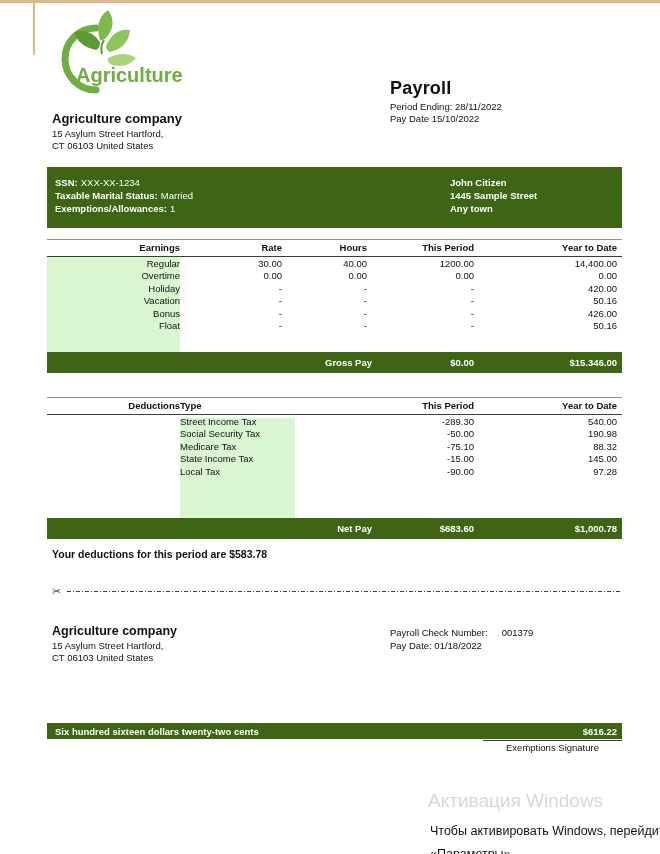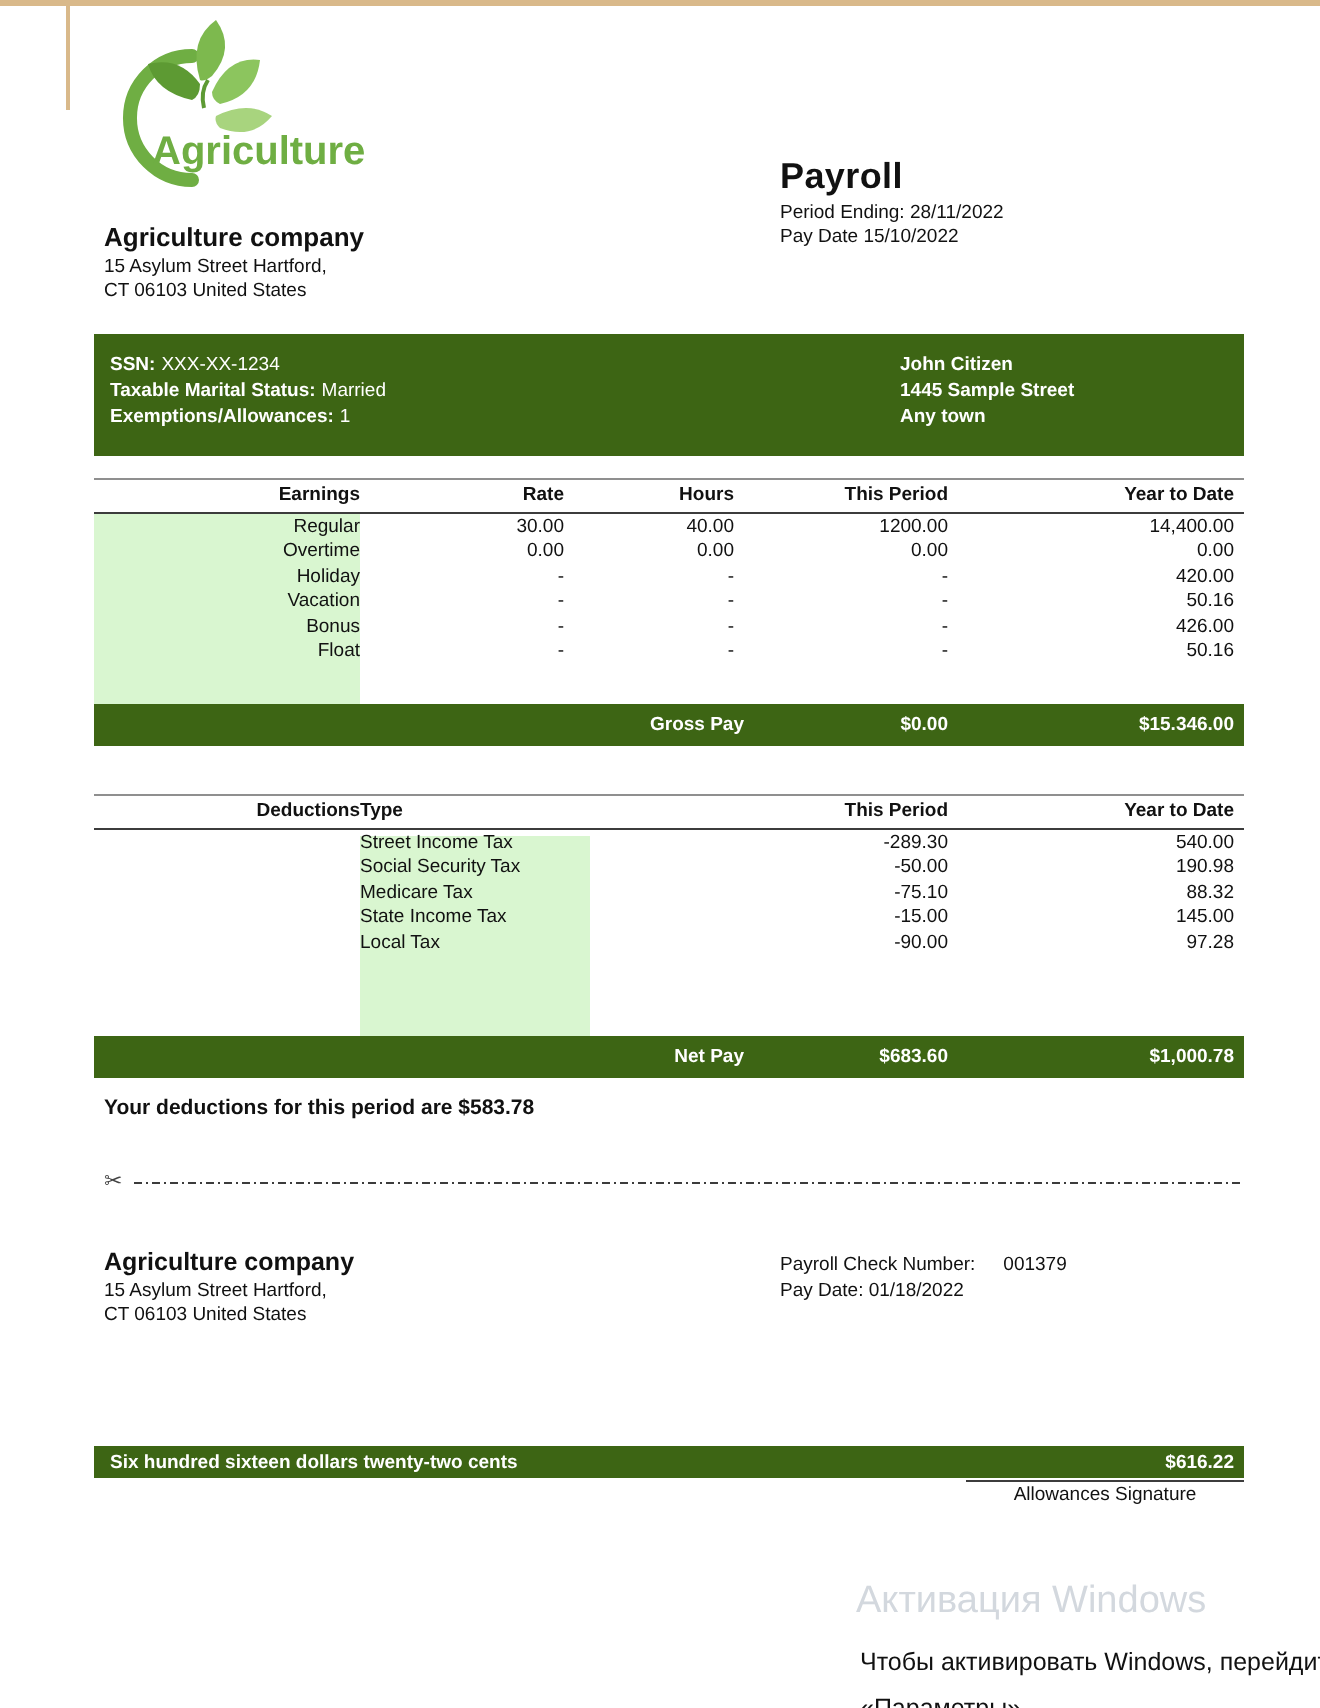--- a/index.html
+++ b/index.html
@@ -295,18 +295,18 @@
   <div>Pay Date: 01/18/2022</div>
 </div>
 
 <div class="abs amount-bar">
   <span>Six hundred sixteen dollars twenty-two cents</span>
   <span>$616.22</span>
 </div>
 
 <div class="abs signature">
   <div class="sig-line"></div>
-  <div class="sig-label">Allowances Signature</div>
+  <div class="sig-label">Exemptions Signature</div>
 </div>
 
 <div class="abs wm wm1">Активация Windows</div>
 <div class="abs wm wm2">Чтобы активировать Windows, перейдите в раздел</div>
 <div class="abs wm wm3">«Параметры».</div>
 
 </body></html>

